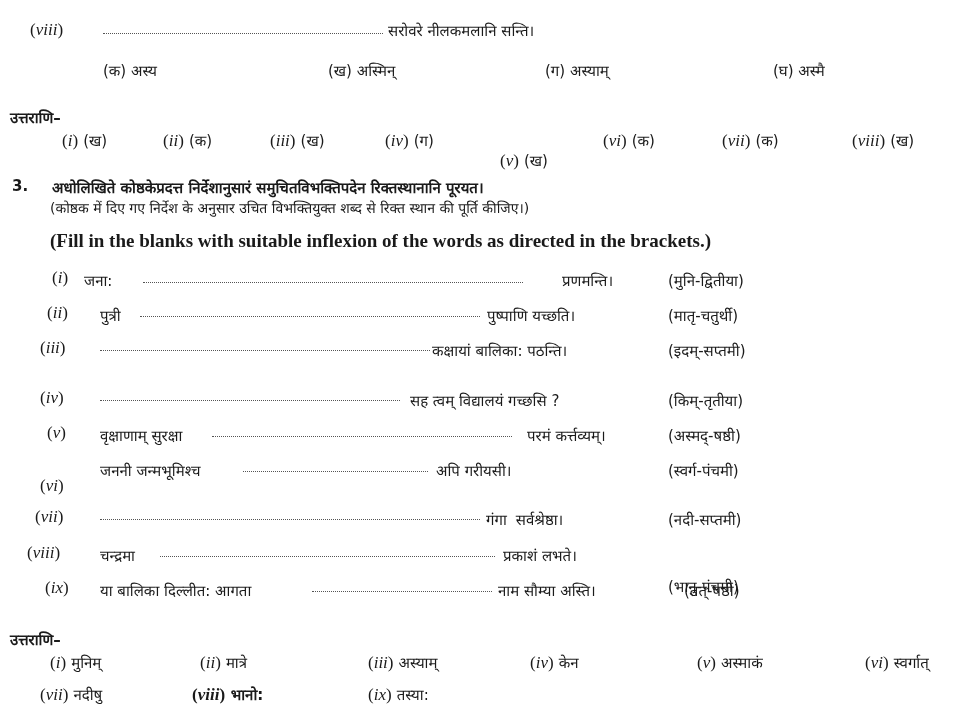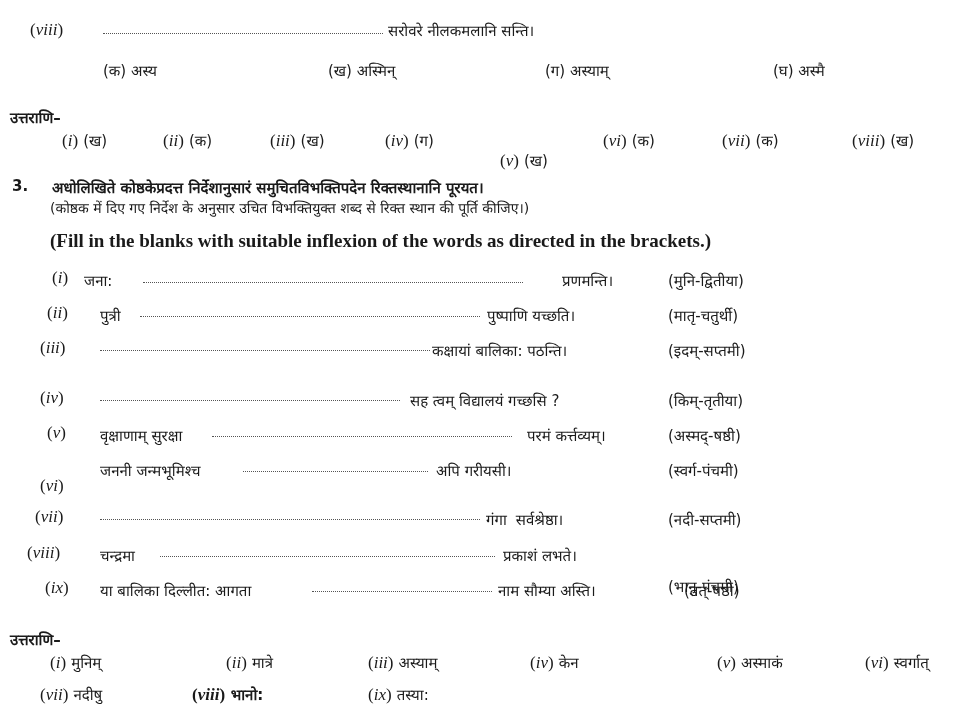--- a/index.html
+++ b/index.html
@@ -100,22 +100,22 @@
   <span class="abs txt" style="left:100px;top:580px;">या बालिका दिल्लीत: आगता</span>
   <div class="dots" style="left:312px;top:591px;width:180px;"></div>
   <span class="abs txt" style="left:498px;top:580px;">नाम सौम्या अस्ति।</span>
   <span class="abs txt" style="left:668px;top:580px;margin-left:16px;">(तत्-षष्ठी)</span>
 </div>
 
 <div>
   <span class="abs heading" style="left:10px;top:617px;">उत्तराणि–</span>
 
   <span class="abs" style="left:50px;top:652px;"><span class="paren">(</span><span class="num">i</span><span class="paren">)</span> <span class="txt">मुनिम्</span></span>
-  <span class="abs" style="left:226px;top:652px;"><span class="paren">(</span><span class="num">ii</span><span class="paren">)</span> <span class="txt">मात्रे</span></span>
+  <span class="abs" style="left:200px;top:652px;"><span class="paren">(</span><span class="num">ii</span><span class="paren">)</span> <span class="txt">मात्रे</span></span>
   <span class="abs" style="left:368px;top:652px;"><span class="paren">(</span><span class="num">iii</span><span class="paren">)</span> <span class="txt">अस्याम्</span></span>
   <span class="abs" style="left:530px;top:652px;"><span class="paren">(</span><span class="num">iv</span><span class="paren">)</span> <span class="txt">केन</span></span>
-  <span class="abs" style="left:697px;top:652px;margin-left:20px;"><span class="paren">(</span><span class="num">v</span><span class="paren">)</span> <span class="txt">अस्माकं</span></span>
+  <span class="abs" style="left:697px;top:652px;"><span class="paren">(</span><span class="num">v</span><span class="paren">)</span> <span class="txt">अस्माकं</span></span>
   <span class="abs" style="left:865px;top:652px;"><span class="paren">(</span><span class="num">vi</span><span class="paren">)</span> <span class="txt">स्वर्गात्</span></span>
 
   <span class="abs" style="left:40px;top:684px;"><span class="paren">(</span><span class="num">vii</span><span class="paren">)</span> <span class="txt">नदीषु</span></span>
   <span class="abs" style="left:192px;top:684px;font-weight:bold;"><span class="paren">(</span><span class="num">viii</span><span class="paren">)</span> <span class="txt">भानो:</span></span>
   <span class="abs" style="left:368px;top:684px;"><span class="paren">(</span><span class="num">ix</span><span class="paren">)</span> <span class="txt">तस्या:</span></span>
 </div>
 
 </body></html>

